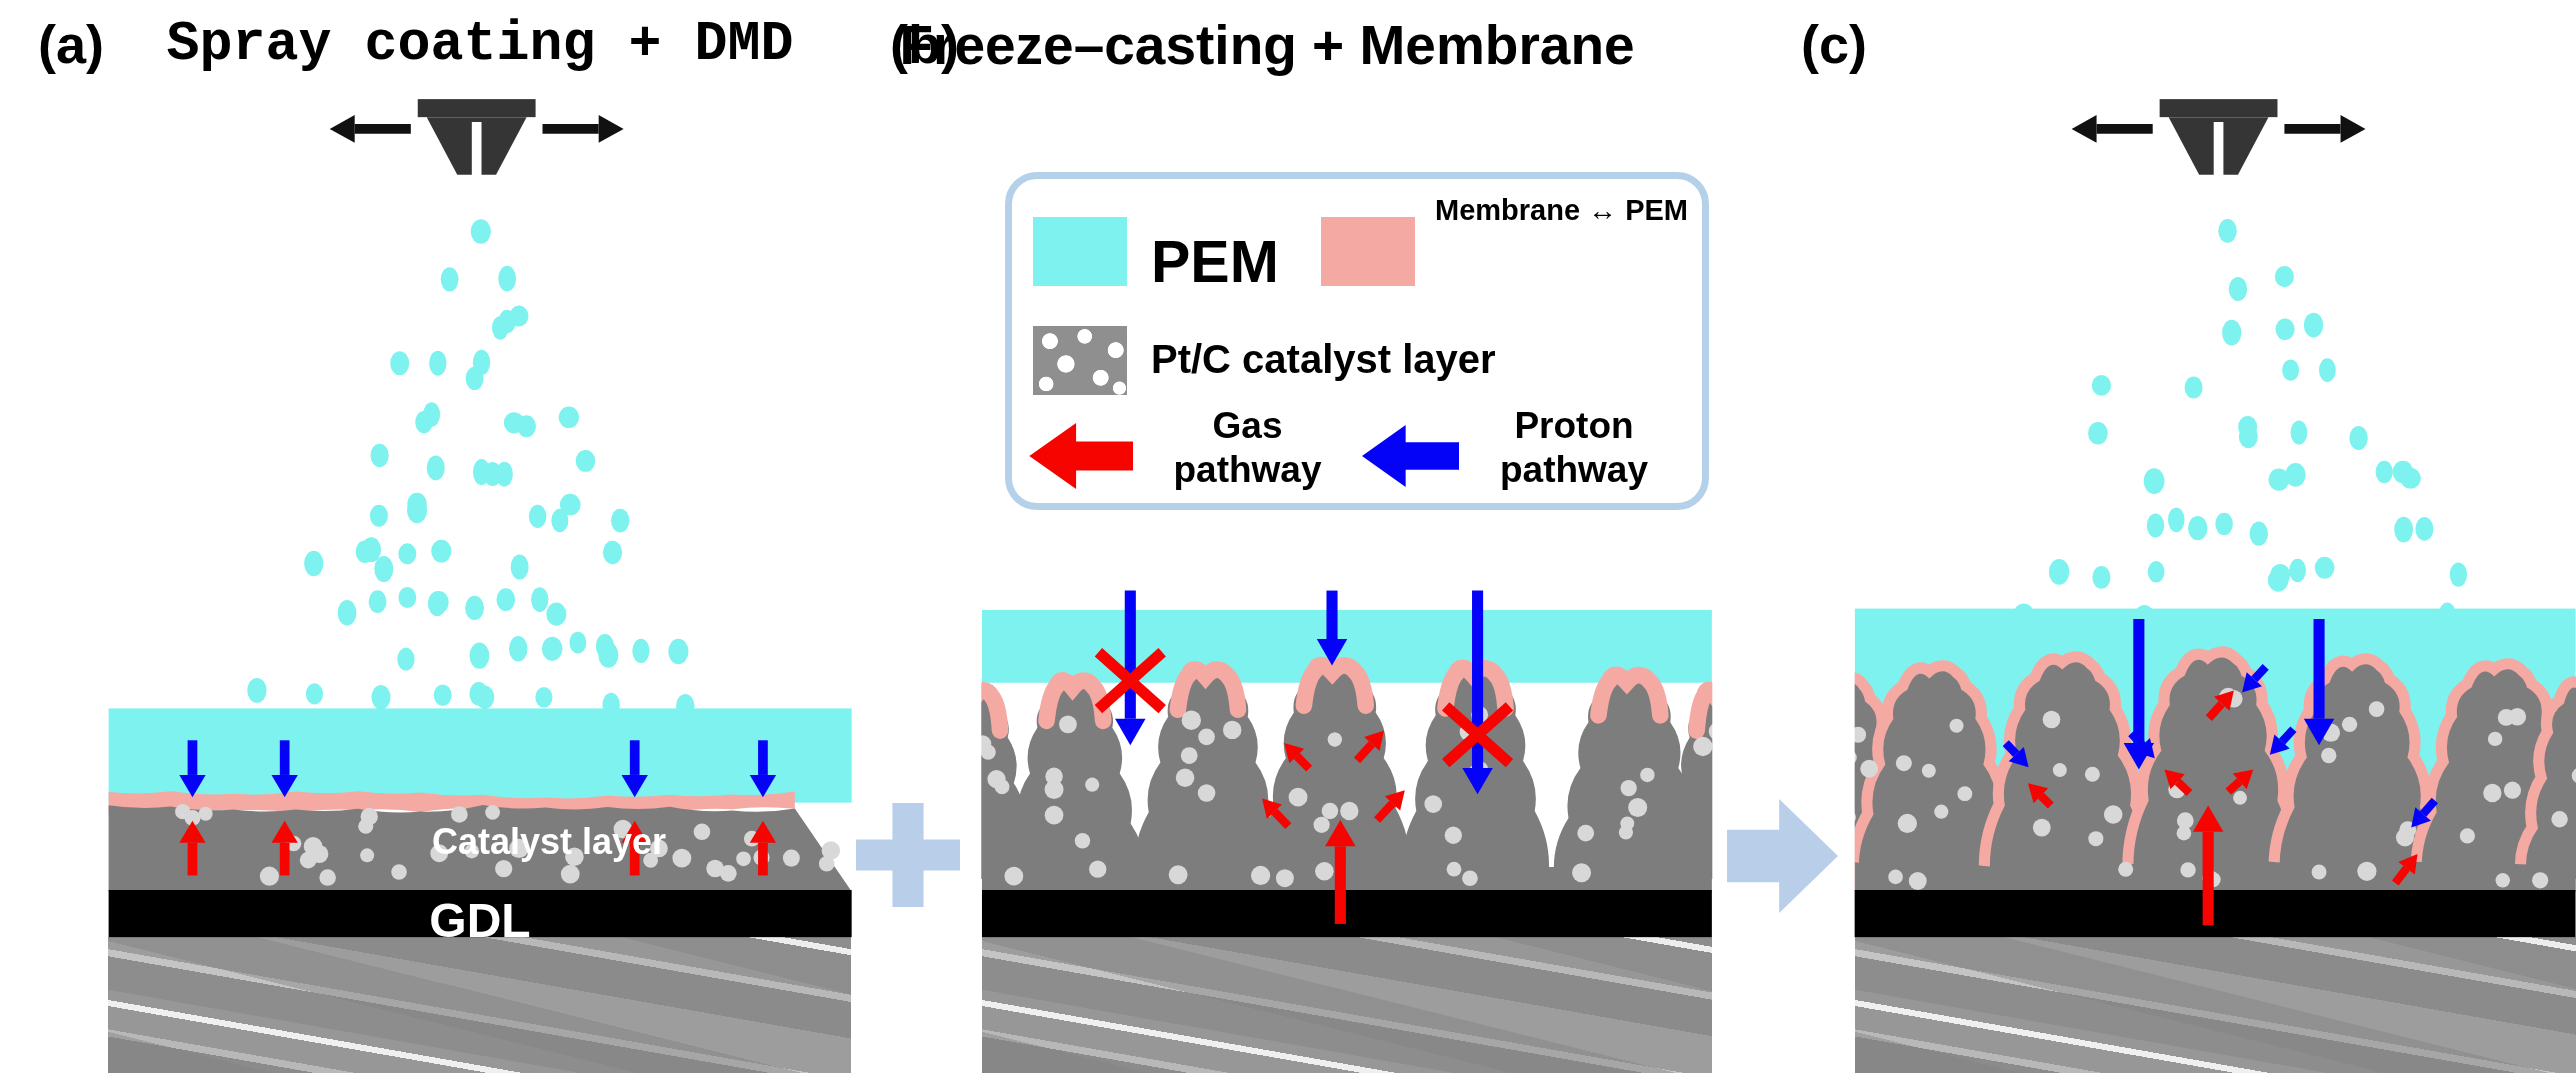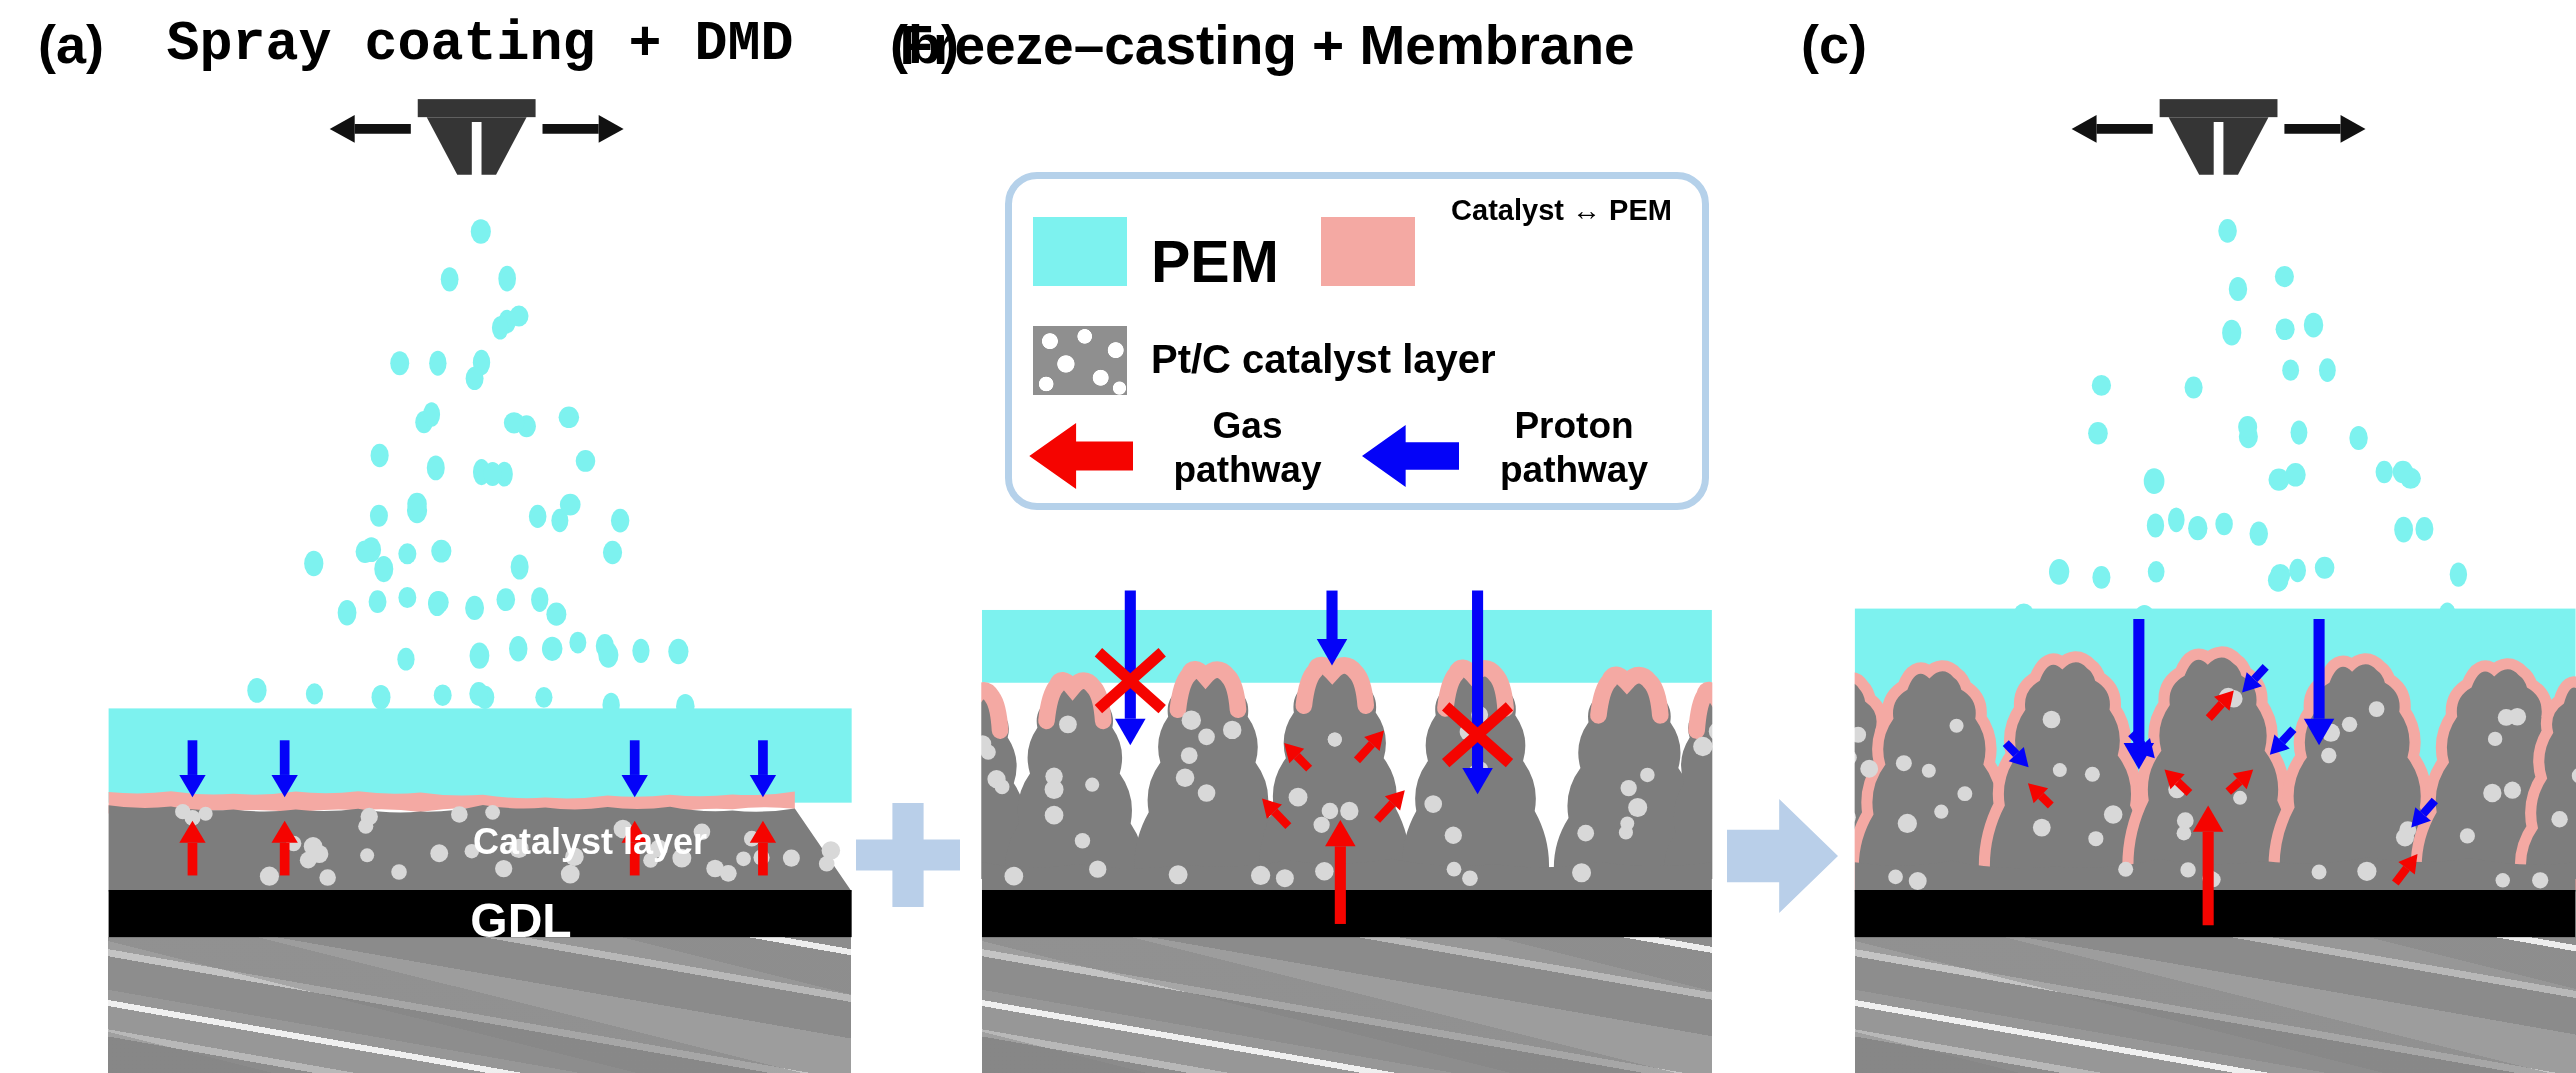--- a/index.html
+++ b/index.html
@@ -2,21 +2,21 @@
 <html style="font-size:11px"><head>
 <meta charset="utf-8">
 <style>
   html,body{margin:0;padding:0;background:#ffffff;}
   body{font-family:"Liberation Sans", sans-serif;}
   #canvas{position:relative;width:2576px;height:1073px;background:#ffffff;overflow:hidden;}
   .txt{position:absolute;color:#000;font-weight:bold;white-space:nowrap;}
   .center{transform:translateX(-50%);}
   .panel-label{font-size:54px;}
   .panel-title{font-size:55px;}
-  .white-lbl{color:#ffffff;z-index:6;margin-left:41px;}
+  .white-lbl{color:#ffffff;z-index:6;}
   #art{position:absolute;left:0;top:0;z-index:3;}
   
   .fibers{position:absolute;top:937px;height:136px;z-index:1;
     background-color:#a6a6a6;
     background-image:
       repeating-linear-gradient(10deg, rgba(255,255,255,0) 0 66px, rgba(255,255,255,.85) 66px 72px, rgba(255,255,255,0) 72px 179px),
       repeating-linear-gradient(14deg, rgba(130,130,130,.45) 0 40px, rgba(0,0,0,0) 40px 128px),
       repeating-linear-gradient(10deg, #8b8b8b 0 36px, #b8b8b8 36px 43px, #979797 43px 82px, #8d8d8d 82px 115px, #c4c4c4 115px 122px, #9d9d9d 122px 163px);
   }
   
@@ -420,21 +420,21 @@
   <div class="txt panel-title center" style="left:1267px;top:12.5px;">Freeze–casting + Membrane</div>
   <div class="txt panel-label" style="left:1801px;top:12.5px;">(c)</div>
 
   <div class="txt white-lbl center" style="left:549px;top:821px;font-size:36px;">Catalyst layer</div>
   <div class="txt white-lbl center" style="left:480px;top:893px;font-size:48px;">GDL</div>
 
   <div id="legend">
     <div class="lg-swatch" id="lg-pem" style="left: 21px; top: 38px; background: rgb(125, 242, 239);"></div>
     <div class="lg-txt" style="left:139px;top:49px;font-size:59px;">PEM</div>
     <div class="lg-swatch" id="lg-int" style="left: 309px; top: 38px; background: rgb(244, 169, 163);"></div>
-    <div class="lg-txt" style="left:416px;top:15.3px;width:267px;text-align:center;font-size:29px;">Catalyst ↔ PEM</div>
+    <div class="lg-txt" style="left:416px;top:15.3px;width:267px;text-align:center;font-size:29px;">Membrane ↔ PEM</div>
     <div class="lg-swatch" id="lg-ptc" style="left:21px;top:147px;"></div>
     <div class="lg-txt" style="left:139px;top:158px;font-size:40px;">Pt/C catalyst layer</div>
     <div class="lg-arrow" id="lg-gas-arrow" style="left: 17.3px; top: 244px; width: 104px; height: 66px; background: rgb(245, 4, 0);"></div>
     <div class="lg-txt" style="left:135px;top:225px;width:201px;text-align:center;font-size:37px;line-height:1.2;">
       <div>Gas</div>
       <div>pathway</div>
     </div>
     <div class="lg-arrow" id="lg-proton-arrow" style="left: 350px; top: 246px; width: 97px; height: 62px; background: rgb(4, 3, 248);"></div>
     <div class="lg-txt" style="left:458px;top:225px;width:208px;text-align:center;font-size:37px;line-height:1.2;">
       <div>Proton</div>

